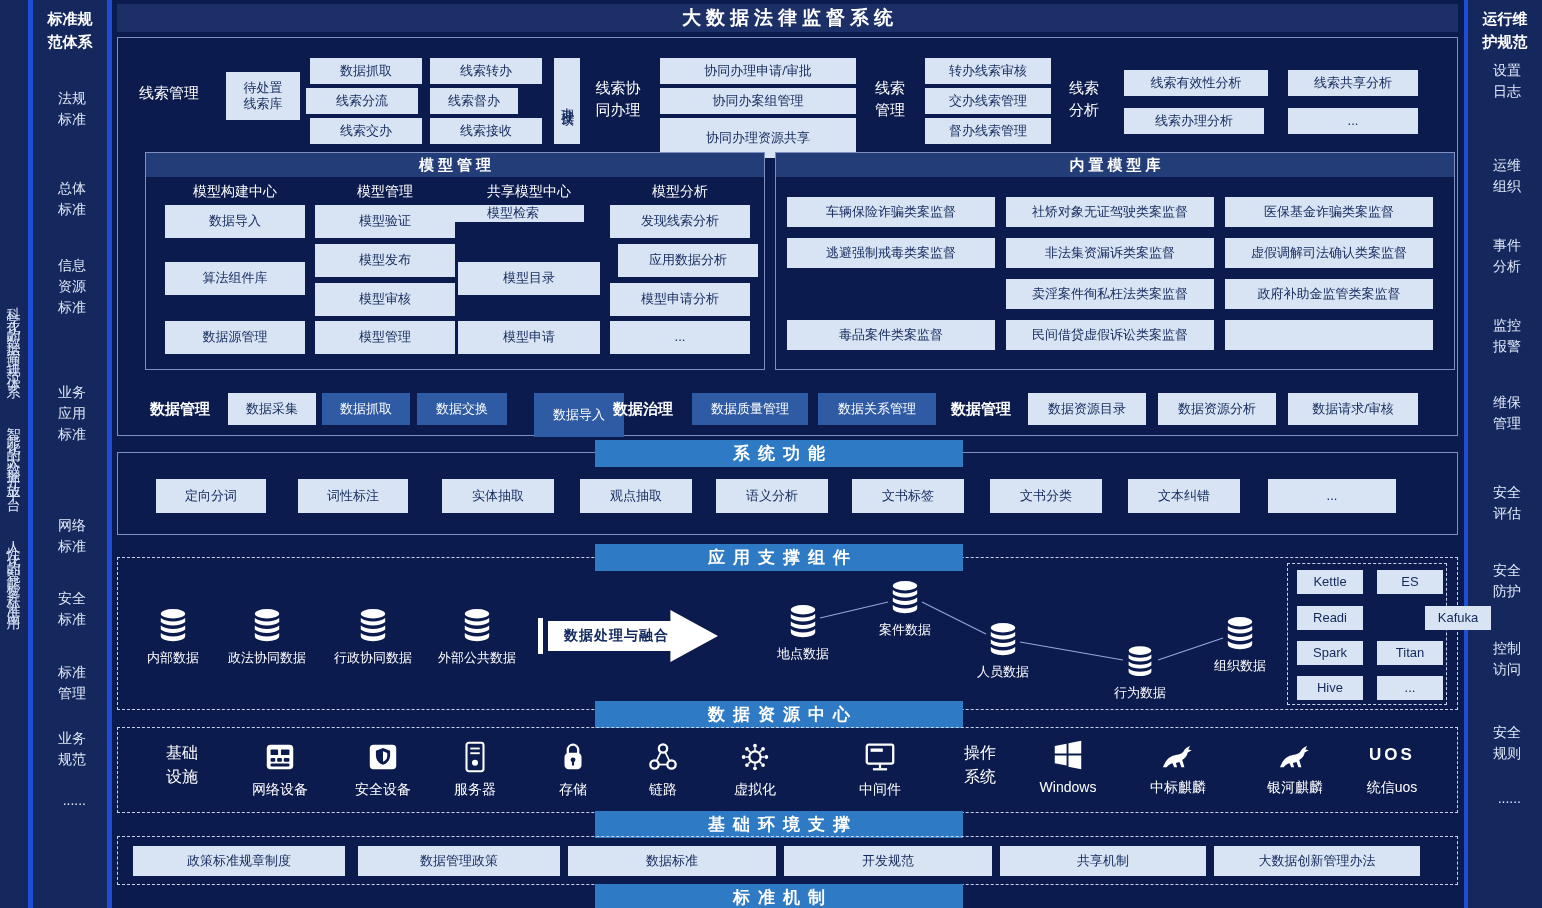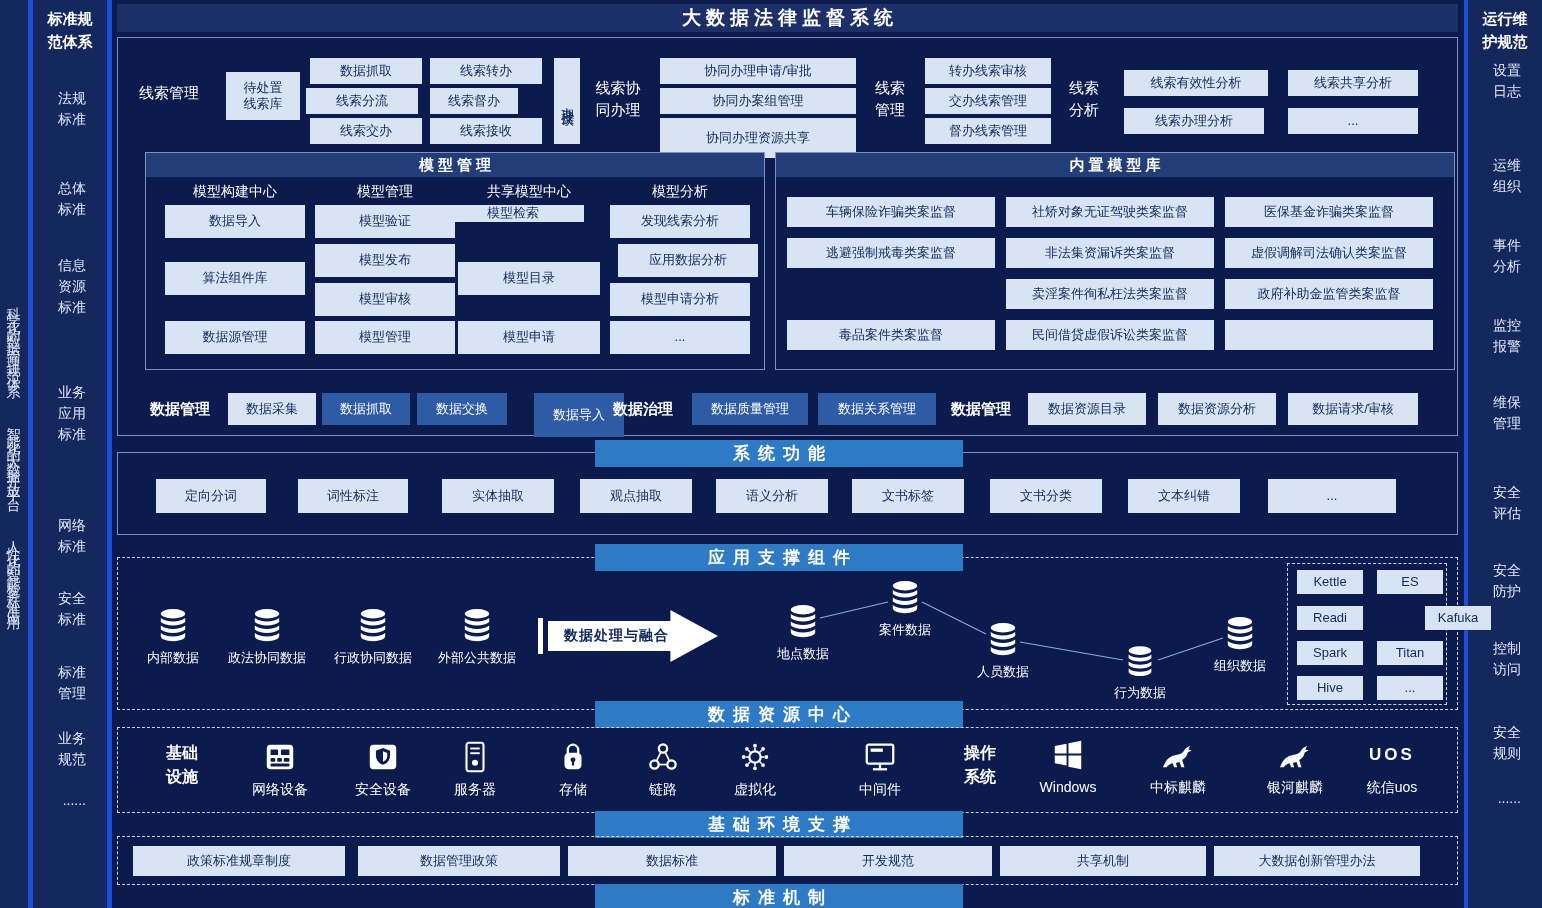--- a/index.html
+++ b/index.html
@@ -17,21 +17,21 @@
 .b{font-weight:bold}
 .bar{background:#2e7ac5;color:#fff;font-weight:bold;font-size:17px;letter-spacing:8px;text-indent:8px;display:flex;align-items:center;justify-content:center}
 .sbox{border:1px solid #7e8fc0}
 .dbox{border:1px dashed #c9d4ee}
 .hdr{background:#223d78;color:#fff;font-weight:bold;font-size:15px;letter-spacing:4px;text-indent:4px;display:flex;align-items:center;justify-content:center}
 .ch{color:#fff;font-size:14px;display:flex;align-items:center;justify-content:center}
 .icol{position:absolute;display:flex;flex-direction:column;align-items:center;gap:7px;color:#fff;font-size:13px;text-align:center}
 .icol.big{font-size:14px}
 .titlebar{background:#1c2f67;color:#fff;font-weight:bold;font-size:19px;letter-spacing:5px;text-indent:5px;display:flex;align-items:center;justify-content:center}
 .vlb{writing-mode:vertical-rl;letter-spacing:2px}
-.blabel{position:absolute;color:#fff;font-weight:bold;font-size:16px;line-height:1.5;text-align:left}
+.blabel{position:absolute;color:#fff;font-weight:normal;font-size:16px;line-height:1.5;text-align:left}
 .arrow{background:#fff;clip-path:polygon(0 21%,72% 21%,72% 0,100% 50%,72% 100%,72% 79%,0 79%);color:#122a60;font-weight:bold;font-size:14px;display:flex;align-items:center;padding-left:16px;letter-spacing:1px}
 .uoslogo{color:#fff;font-size:17px;letter-spacing:3px;font-weight:bold;height:34px;display:flex;align-items:center}
 </style>
 </head>
 <body>
 
 <div id="page">
 
 <svg width="0" height="0" style="position:absolute" aria-hidden="true">
 <defs>

